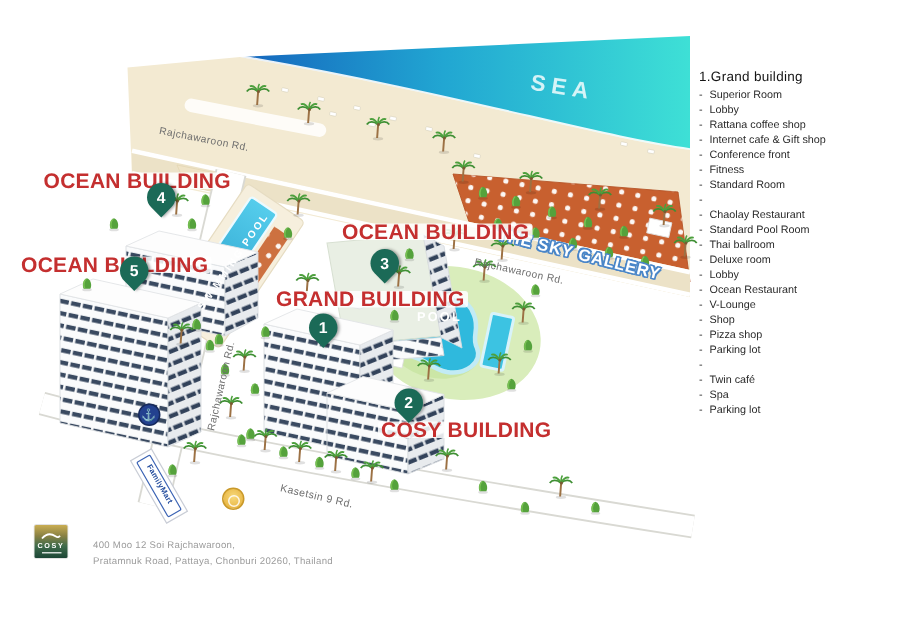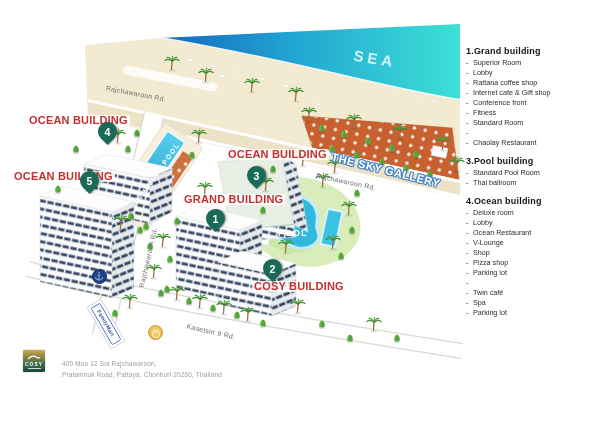--- a/index.html
+++ b/index.html
@@ -10,21 +10,21 @@
   .ov{position:absolute;}
   .sea-label{font-size:15px;font-weight:bold;color:rgba(255,255,255,.8);letter-spacing:4px;
              transform:rotate(9deg);width:66px;text-align:center;}
   .skygal-label{font-size:11px;font-weight:800;color:#fff;letter-spacing:.6px;width:140px;text-align:center;
        transform:rotate(14deg);white-space:nowrap;
        text-shadow:-1px 0 #4a86c8,1px 0 #4a86c8,0 -1px #4a86c8,0 1px #4a86c8,-1px -1px #4a86c8,1px 1px #4a86c8,1px -1px #4a86c8,-1px 1px #4a86c8;}
   .swim-label{font-size:6.8px;font-weight:bold;color:#fff;letter-spacing:1.5px;width:100px;text-align:center;
        transform:rotate(-55deg);white-space:nowrap;}
   .pool-label{font-size:8.5px;font-weight:bold;color:#fff;letter-spacing:1.5px;width:32px;text-align:center;}
   .rlabel{font-size:6.8px;color:#6e6e6e;letter-spacing:.3px;white-space:nowrap;width:76px;text-align:center;}
-  .blabel{font-size:11px;font-weight:800;color:#c42f2f;background:rgba(255,255,255,.86);
+  .blabel{font-size:14px;font-weight:800;color:#c42f2f;background:rgba(255,255,255,.86);
           padding:0 2px;line-height:11px;border-radius:2px;white-space:nowrap;letter-spacing:.2px;}
   .pin{position:absolute;width:19px;height:19px;background:#1b6a57;border-radius:50% 50% 50% 0;
        transform:rotate(-45deg);box-shadow:1px 1px 2px rgba(0,0,0,.35);}
   .pin span{position:absolute;inset:0;display:flex;align-items:center;justify-content:center;
        transform:rotate(45deg);color:#fff;font-size:10.5px;font-weight:bold;}
   .fm-label{font-size:5.2px;font-weight:bold;color:#2a52a0;width:44px;text-align:center;
        transform:rotate(60deg);letter-spacing:.2px;white-space:nowrap;}
   .poi-blue{width:13px;height:13px;border-radius:50%;background:#23418f;border:1px solid #16295c;
        color:#fff;font-size:8px;line-height:13px;text-align:center;}
   .poi-yellow{width:13px;height:13px;border-radius:50%;background:radial-gradient(circle at 50% 40%,#f7d97c,#e4ab31);
@@ -32,21 +32,21 @@
   .poi-yellow i{display:block;width:6px;height:6px;margin:3.5px auto;border:1px solid rgba(255,255,255,.85);
        border-radius:50%;}
   .logo{width:22px;height:22px;border-radius:1px;display:flex;flex-direction:column;align-items:center;
        justify-content:center;background:linear-gradient(180deg,#c9ad52 0%,#8b8244 32%,#3f6b4b 64%,#1c4636 100%);
        box-shadow:0 0 0 .5px #d9d9d9;}
   .logo .cosy-txt{font-size:4.8px;font-weight:bold;color:#fff;letter-spacing:1.1px;margin-top:1px;}
   .logo .tagline{width:13px;height:1px;background:rgba(255,255,255,.8);margin-top:1px;}
   .addr{font-size:6.4px;color:#9b9b9b;line-height:11px;letter-spacing:.2px;}
 
   .legend{position:absolute;left:466px;top:46px;width:132px;}
-  .sec-title{font-size:9px;line-height:10px;font-weight:bold;color:#151515;margin:8px 0 2px;letter-spacing:.2px;}
+  .sec-title{font-size:9px;line-height:10px;font-weight:normal;color:#151515;margin:8px 0 2px;letter-spacing:.2px;}
   .sec:first-child .sec-title{margin-top:0;}
   .sec-item{font-size:7.2px;color:#2a2a2a;line-height:10px;display:flex;}
   .sec-item .dash{width:7px;flex:none;}
   .sec-item .itx{white-space:pre-line;}
 </style>
 </head>
 <body>
 
 <div id="page">
 
@@ -252,21 +252,21 @@
       <use href="#bush" x="76" y="152"></use>
         <use href="#bush" x="58" y="192"></use>
         <use href="#bush" x="140" y="233"></use>
         <use href="#bush" x="397" y="341"></use>
     </g>
   </svg>
 
   <div class="ov sea-label" style="left:342px;top:50px">SEA</div>
   <div class="ov skygal-label" style="left:316px;top:164px">THE SKY GALLERY</div>
   <div class="ov swim-label" style="left:106px;top:171px">SWIMMING POOL</div>
-  <div class="ov pool-label" style="left:277px;top:228px">POOL</div>
+  <div class="ov pool-label" style="left:277px;top:206px">POOL</div>
 
   <div class="ov rlabel" style="left:98px;top:90px;transform:rotate(11deg)">Rajchawaroon Rd.</div>
   <div class="ov rlabel" style="left:308px;top:178px;transform:rotate(12deg)">Rajchawaroon Rd.</div>
   <div class="ov rlabel" style="left:110px;top:254px;transform:rotate(-77deg)">Rajchawaroon Rd.</div>
   <div class="ov rlabel" style="left:179px;top:328px;width:64px;font-size:7px;transform:rotate(13deg)">Kasetsin 9 Rd.</div>
 
   <div class="ov blabel" style="left:182px;top:194px">GRAND BUILDING</div>
   <div class="ov blabel" style="left:252px;top:281px">COSY BUILDING</div>
   <div class="ov blabel" style="left:226px;top:149px">OCEAN BUILDING</div>
   <div class="ov blabel" style="left:27px;top:115px">OCEAN BUILDING</div>
@@ -341,32 +341,30 @@
         </div>
         <div class="sec-item">
           <span class="dash">-</span>
         </div>
         <div class="sec-item">
           <span class="dash">-</span>
           <span class="itx">Chaolay Restaurant</span>
         </div>
       </div>
       <div class="sec">
-        <div class="sec-title">3.Pool building</div>
         <div class="sec-item">
           <span class="dash">-</span>
           <span class="itx">Standard Pool Room</span>
         </div>
         <div class="sec-item">
           <span class="dash">-</span>
           <span class="itx">Thai ballroom</span>
         </div>
       </div>
       <div class="sec">
-        <div class="sec-title">4.Ocean building</div>
         <div class="sec-item">
           <span class="dash">-</span>
           <span class="itx">Deluxe room</span>
         </div>
         <div class="sec-item">
           <span class="dash">-</span>
           <span class="itx">Lobby</span>
         </div>
         <div class="sec-item">
           <span class="dash">-</span>

